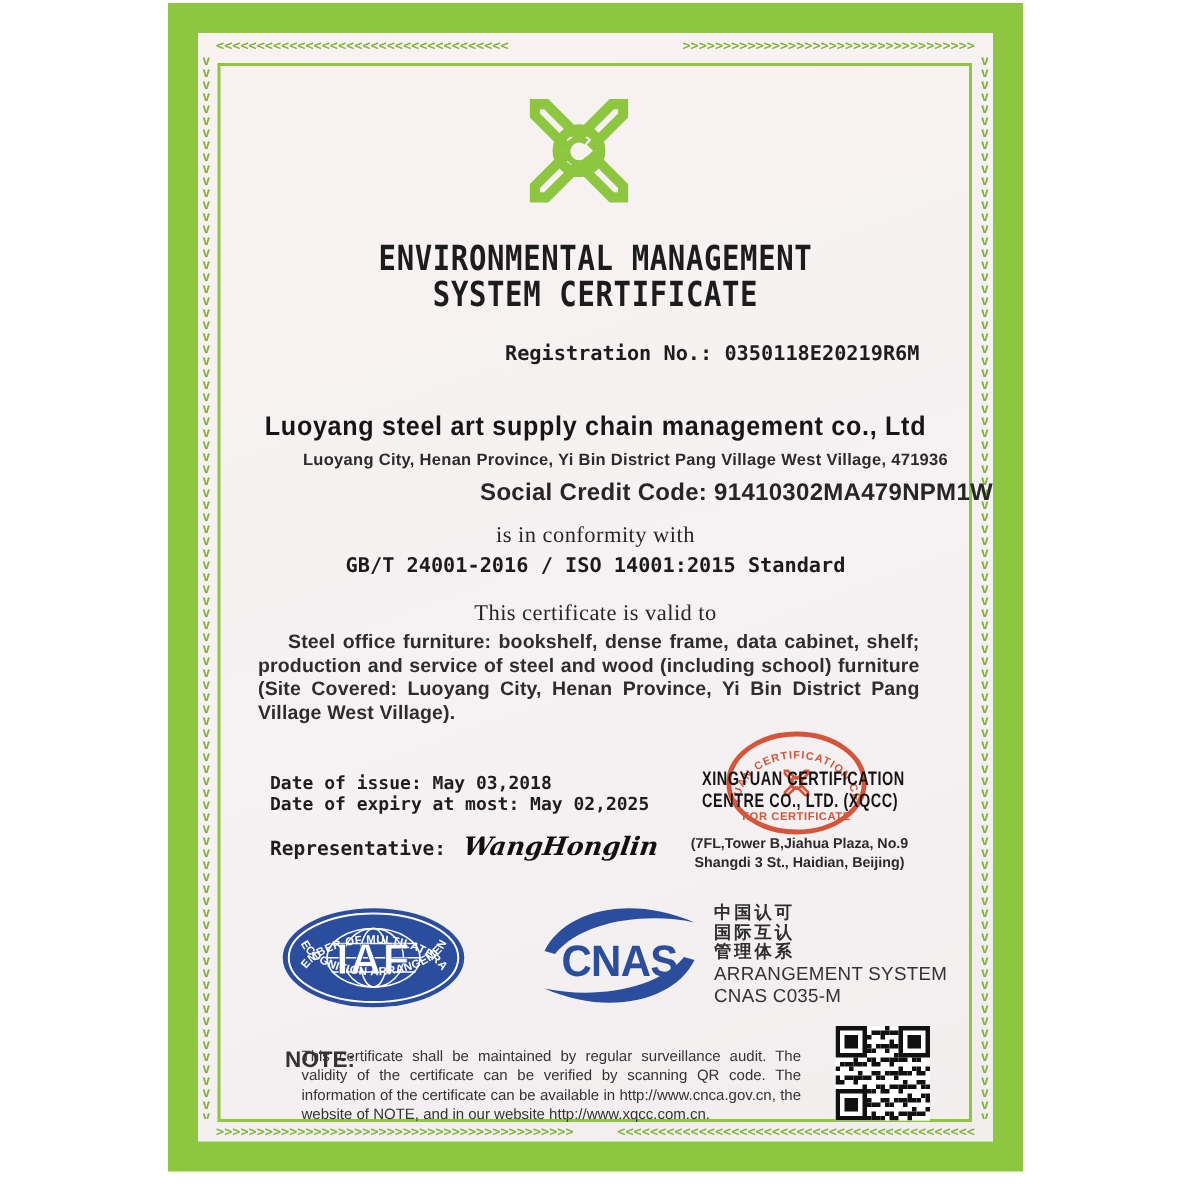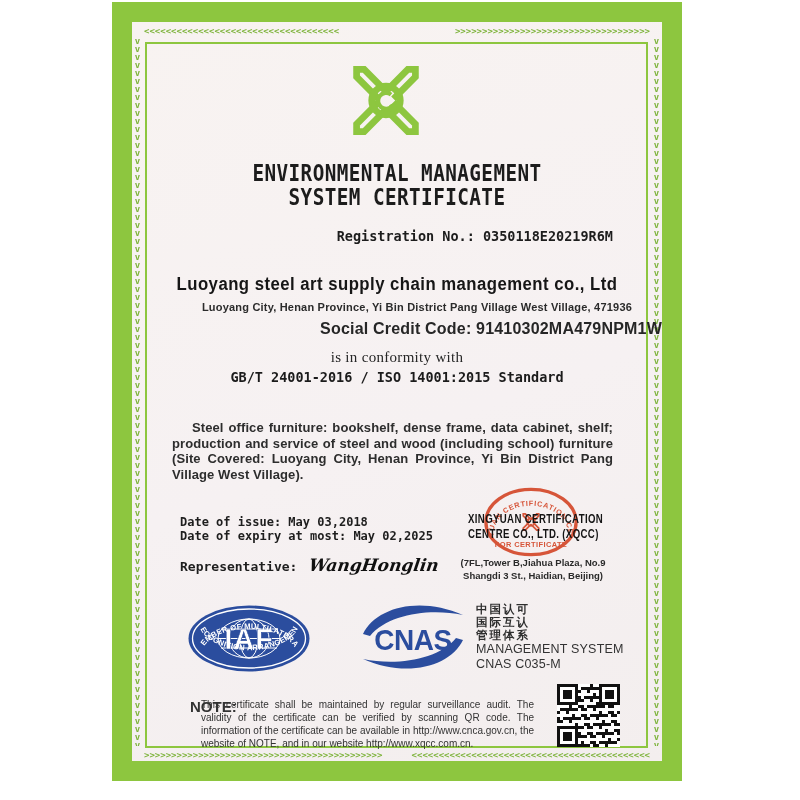--- a/index.html
+++ b/index.html
@@ -291,20 +291,21 @@
       <div class="abs centered title" style="top:162px">SYSTEM CERTIFICATE</div>
       <div class="abs registration" style="top:206px">Registration No.: 0350118E20219R6M</div>
 
       <div class="abs centered company" style="top:252px">Luoyang steel art supply chain management co., Ltd</div>
       <div class="abs centered addr" style="top:279px">Luoyang City, Henan Province, Yi Bin District Pang Village West Village, 471936</div>
       <div class="abs centered social" style="top:298px">Social Credit Code: 91410302MA479NPM1W</div>
 
       <div class="abs centered serifline" style="top:327px">is in conformity with</div>
       <div class="abs centered standard" style="top:347px">GB/T 24001-2016 / ISO 14001:2015 Standard</div>
 
+      <div class="abs centered serifline" style="top:379px">This certificate is valid to</div>
       <div class="abs scope" style="top:398px">Steel office furniture: bookshelf, dense frame, data cabinet, shelf; production and service of steel and wood (including school) furniture (Site Covered: Luoyang City, Henan Province, Yi Bin District Pang Village West Village).</div>
 
       <div class="abs dateline" style="top:493px">Date of issue: May 03,2018</div>
       <div class="abs dateline" style="top:507px">Date of expiry at most: May 02,2025</div>
       <div class="abs rep-label" style="top:533px">
         <span>Representative:</span><span class="signature">WangHonglin</span>
       </div>
 
       <svg class="abs stamp" viewBox="0 0 100 74">
         <defs>
@@ -356,21 +357,21 @@
       <svg class="abs cnas" viewBox="0 0 106 72">
         <path d="M3,33 C16,6 60,-5 103,14 C70,7 28,13 10,35 Z" fill="#2b4d9e"></path>
         <path d="M103,39 C90,66 46,77 3,58 C36,65 78,59 96,37 Z" fill="#2b4d9e"></path>
         <text x="53" y="47" text-anchor="middle" font-family="Liberation Sans, sans-serif" font-size="28" font-weight="bold" fill="#2b4d9e" letter-spacing="-0.5" transform="scale(1,1.05)">CNAS</text>
       </svg>
 
       <div class="abs accred">
         <div class="cn">中国认可</div>
         <div class="cn">国际互认</div>
         <div class="cn">管理体系</div>
-        <div class="en">MANAGEMENT SYSTEM</div>
+        <div class="en">ARRANGEMENT SYSTEM</div>
         <div class="en">CNAS C035-M</div>
       </div>
 
       <div class="abs note-label">NOTE:</div>
       <div class="abs note-text">This certificate shall be maintained by regular surveillance audit. The validity of the certificate can be verified by scanning QR code. The information of the certificate can be available in http://www.cnca.gov.cn, the website of NOTE, and in our website http://www.xqcc.com.cn.</div>
 
       <svg class="abs qr" id="qr-svg" viewBox="0 0 21 21">
           <rect x="0" y="0" width="21" height="21" fill="#fff"></rect>
           <rect x="0" y="0" width="7" height="7" fill="#111"></rect>
           <rect x="1" y="1" width="5" height="5" fill="#fff"></rect>

